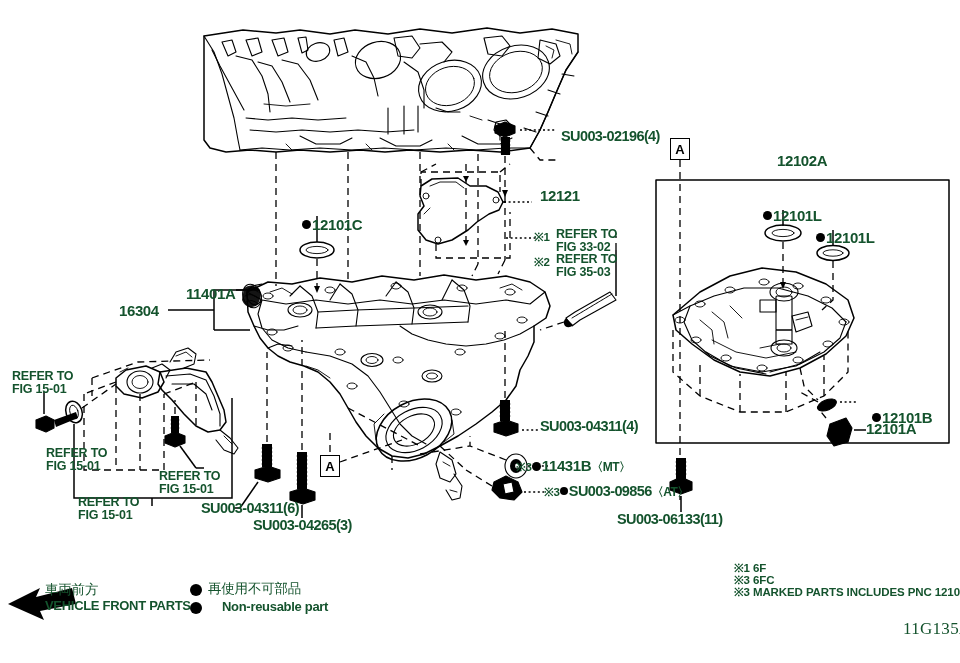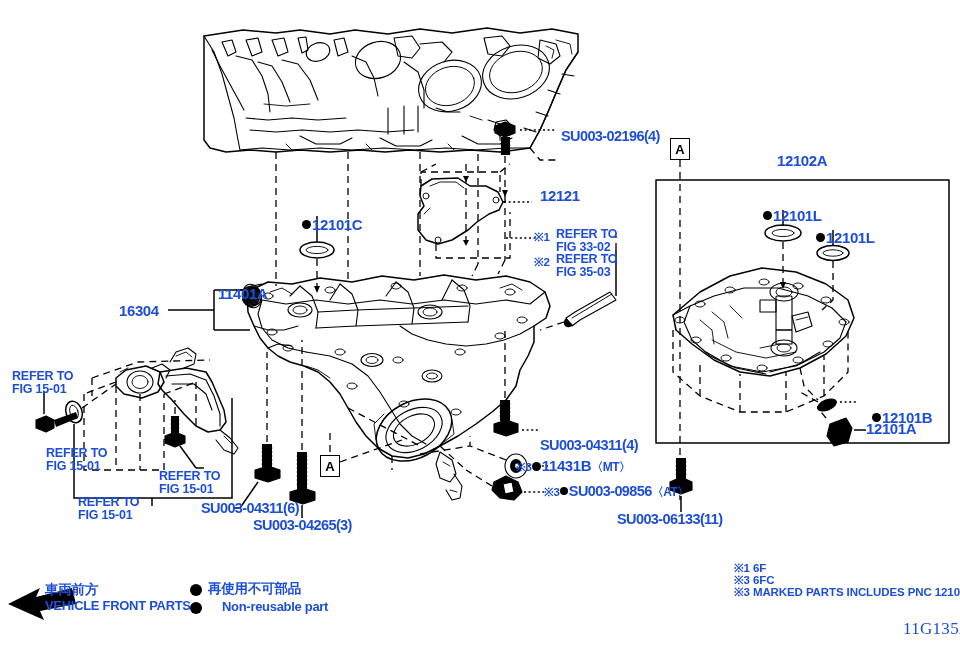--- a/index.html
+++ b/index.html
@@ -19,30 +19,30 @@
   }
   #artwork {
     position: absolute;
     left: 0; top: 0;
     width: 960px; height: 663px;
   }
   .lbl {
     position: absolute;
     font-family: "Liberation Sans", sans-serif;
     font-weight: bold;
-    color: #1d4ed8;
+    color: #14532d;
     white-space: pre;
     line-height: 1.06;
     letter-spacing: -0.2px;
   }
   .lbl.pn      { font-size: 15px; letter-spacing: -0.4px; }
   .lbl.su      { font-size: 14.5px; letter-spacing: -0.6px; }
   .lbl.refer   { font-size: 12.5px; letter-spacing: -0.2px; }
   .lbl.note    { font-size: 11.5px; font-weight: bold; letter-spacing: -0.1px; }
-  .lbl.legend-jp { font-size: 13.5px; font-weight: bold; }
+  .lbl.legend-jp { font-size: 13.5px; font-weight: normal; }
   .lbl.legend-en { font-size: 13px; font-weight: bold; letter-spacing: -0.3px; }
   .lbl.figid   { font-family: "Liberation Serif", serif; font-size: 17px; font-weight: normal; letter-spacing: 0.3px; }
   .dot {
     display: inline-block;
     width: 9px; height: 9px;
     border-radius: 50%;
     background: #000;
     vertical-align: middle;
     margin-right: 1px;
     position: relative;
@@ -511,21 +511,21 @@
   </svg>
 
   <div class="lbl su" style="left:561px; top:129px;">SU003-02196(4)</div>
 
   <div class="lbl pn" style="left:540px; top:188px;">12121</div>
 
   <div class="lbl pn" style="left:287px; top:201px;">
     <span class="dot"></span><span>12101C</span>
   </div>
 
-  <div class="lbl pn" style="left:186px; top:286px;margin-left:32px;">11401A</div>
+  <div class="lbl pn" style="left:186px; top:286px;">11401A</div>
 
   <div class="lbl pn" style="left:119px; top:303px;">16304</div>
 
   <div class="lbl note" style="left:534px; top:231px;">※1</div>
   <div class="lbl refer" style="left:556px; top:228px;"><span>REFER TO</span>
 <span>FIG 33-02</span></div>
 
   <div class="lbl note" style="left:534px; top:256px;">※2</div>
   <div class="lbl refer" style="left:556px; top:253px;"><span>REFER TO</span>
 <span>FIG 35-03</span></div>
@@ -539,21 +539,21 @@
   <div class="lbl refer" style="left:78px; top:496px;"><span>REFER TO</span>
 <span>FIG 15-01</span></div>
 
   <div class="lbl refer" style="left:159px; top:470px;"><span>REFER TO</span>
 <span>FIG 15-01</span></div>
 
   <div class="lbl su" style="left:201px; top:501px;">SU003-04311(6)</div>
 
   <div class="lbl su" style="left:253px; top:518px;">SU003-04265(3)</div>
 
-  <div class="lbl su" style="left:540px; top:438px;">SU003-04311(4)</div>
+  <div class="lbl su" style="left:540px; top:419px;">SU003-04311(4)</div>
 
   <div class="lbl pn" style="left:516px; top:458px;"><span class="lbl note" style="position:static;">※3</span><span class="dot"></span><span>11431B</span><span class="small-ang">〈MT〉</span></div>
 
   <div class="lbl su" style="left:544px; top:484px;"><span class="lbl note" style="position:static;">※3</span><span class="dot sm"></span><span>SU003-09856</span><span class="small-ang">〈AT〉</span></div>
 
   <div class="lbl su" style="left:617px; top:512px;">SU003-06133(11)</div>
 
   <div class="lbl pn" style="left:777px; top:153px;">12102A</div>
 
   <div class="lbl pn" style="left:748px; top:192px;">

